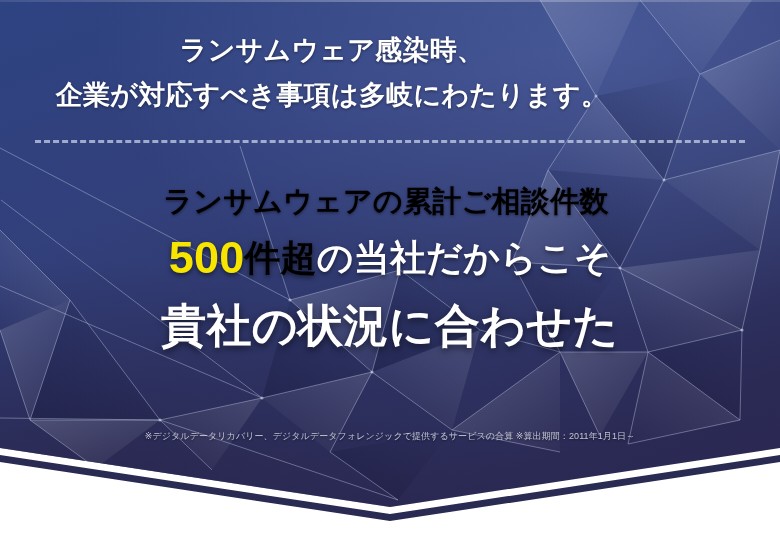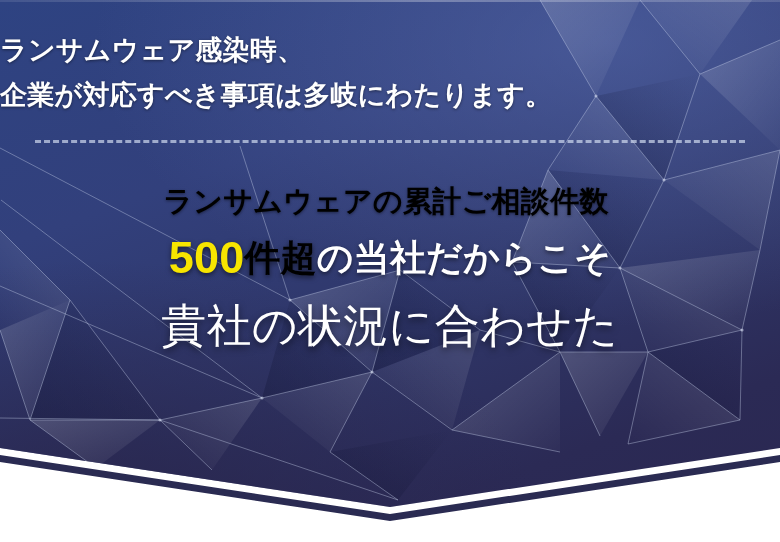--- a/index.html
+++ b/index.html
@@ -45,21 +45,21 @@
     -webkit-clip-path:polygon(0 455px,390px 514px,780px 455px,780px 462px,390px 521px,0 462px);
     clip-path:polygon(0 455px,390px 514px,780px 455px,780px 462px,390px 521px,0 462px);
     background:#2a2b52;
   }
 
   
   .content{position:absolute;left:0;top:0;width:780px;height:542px;}
 
   .headline{
     position:absolute;left:0;width:664px;
-    text-align:left;color:#ffffff;
+    text-align:center;color:#ffffff;
     font-weight:700;letter-spacing:.01em;
     text-shadow:0 1px 3px rgba(0,0,0,.45);
   }
   .hl-a{top:33px;font-size:27px;line-height:1.26;}
   .hl-b{top:78px;font-size:27px;line-height:1.26;}
 
   .divider{
     position:absolute;left:35px;top:140px;width:710px;height:0;
     border-top:3px dashed rgba(215,225,245,.78);
     opacity:.85;
@@ -80,21 +80,21 @@
     color:#f7e500;font-size:45px;vertical-align:-3px;
     text-shadow:0 2px 5px rgba(0,0,0,.55);
   }
   .line4 .kenchou{
     color:#000000;font-size:36px;
     text-shadow:0 2px 5px rgba(0,0,0,.55);
   }
 
   .big{
     position:absolute;left:0;width:780px;text-align:center;
-    color:#ffffff;font-weight:400;letter-spacing:.005em;
+    color:#ffffff;font-weight:700;letter-spacing:.005em;
     font-size:45px;
     text-shadow:0 3px 7px rgba(0,0,0,.55);
     white-space:nowrap;
   }
   .big-a{top:296px;}
   .big-b{top:366px;}
 
   .note{
     position:absolute;left:0;top:430px;width:780px;text-align:center;
     color:rgba(232,236,250,.80);
@@ -203,14 +203,15 @@
     <div class="divider"></div>
 
     <div class="line3">ランサムウェアの累計ご相談件数</div>
 
     <div class="line4">
       <span class="num">500</span><span class="kenchou">件超</span><span>の当社だからこそ</span>
     </div>
 
     <div class="big big-a">貴社の状況に合わせた</div>
 
+    <div class="note">※デジタルデータリカバリー、デジタルデータフォレンジックで提供するサービスの合算 ※算出期間：2011年1月1日～</div>
   </div>
 </div>
 
 </body></html>

